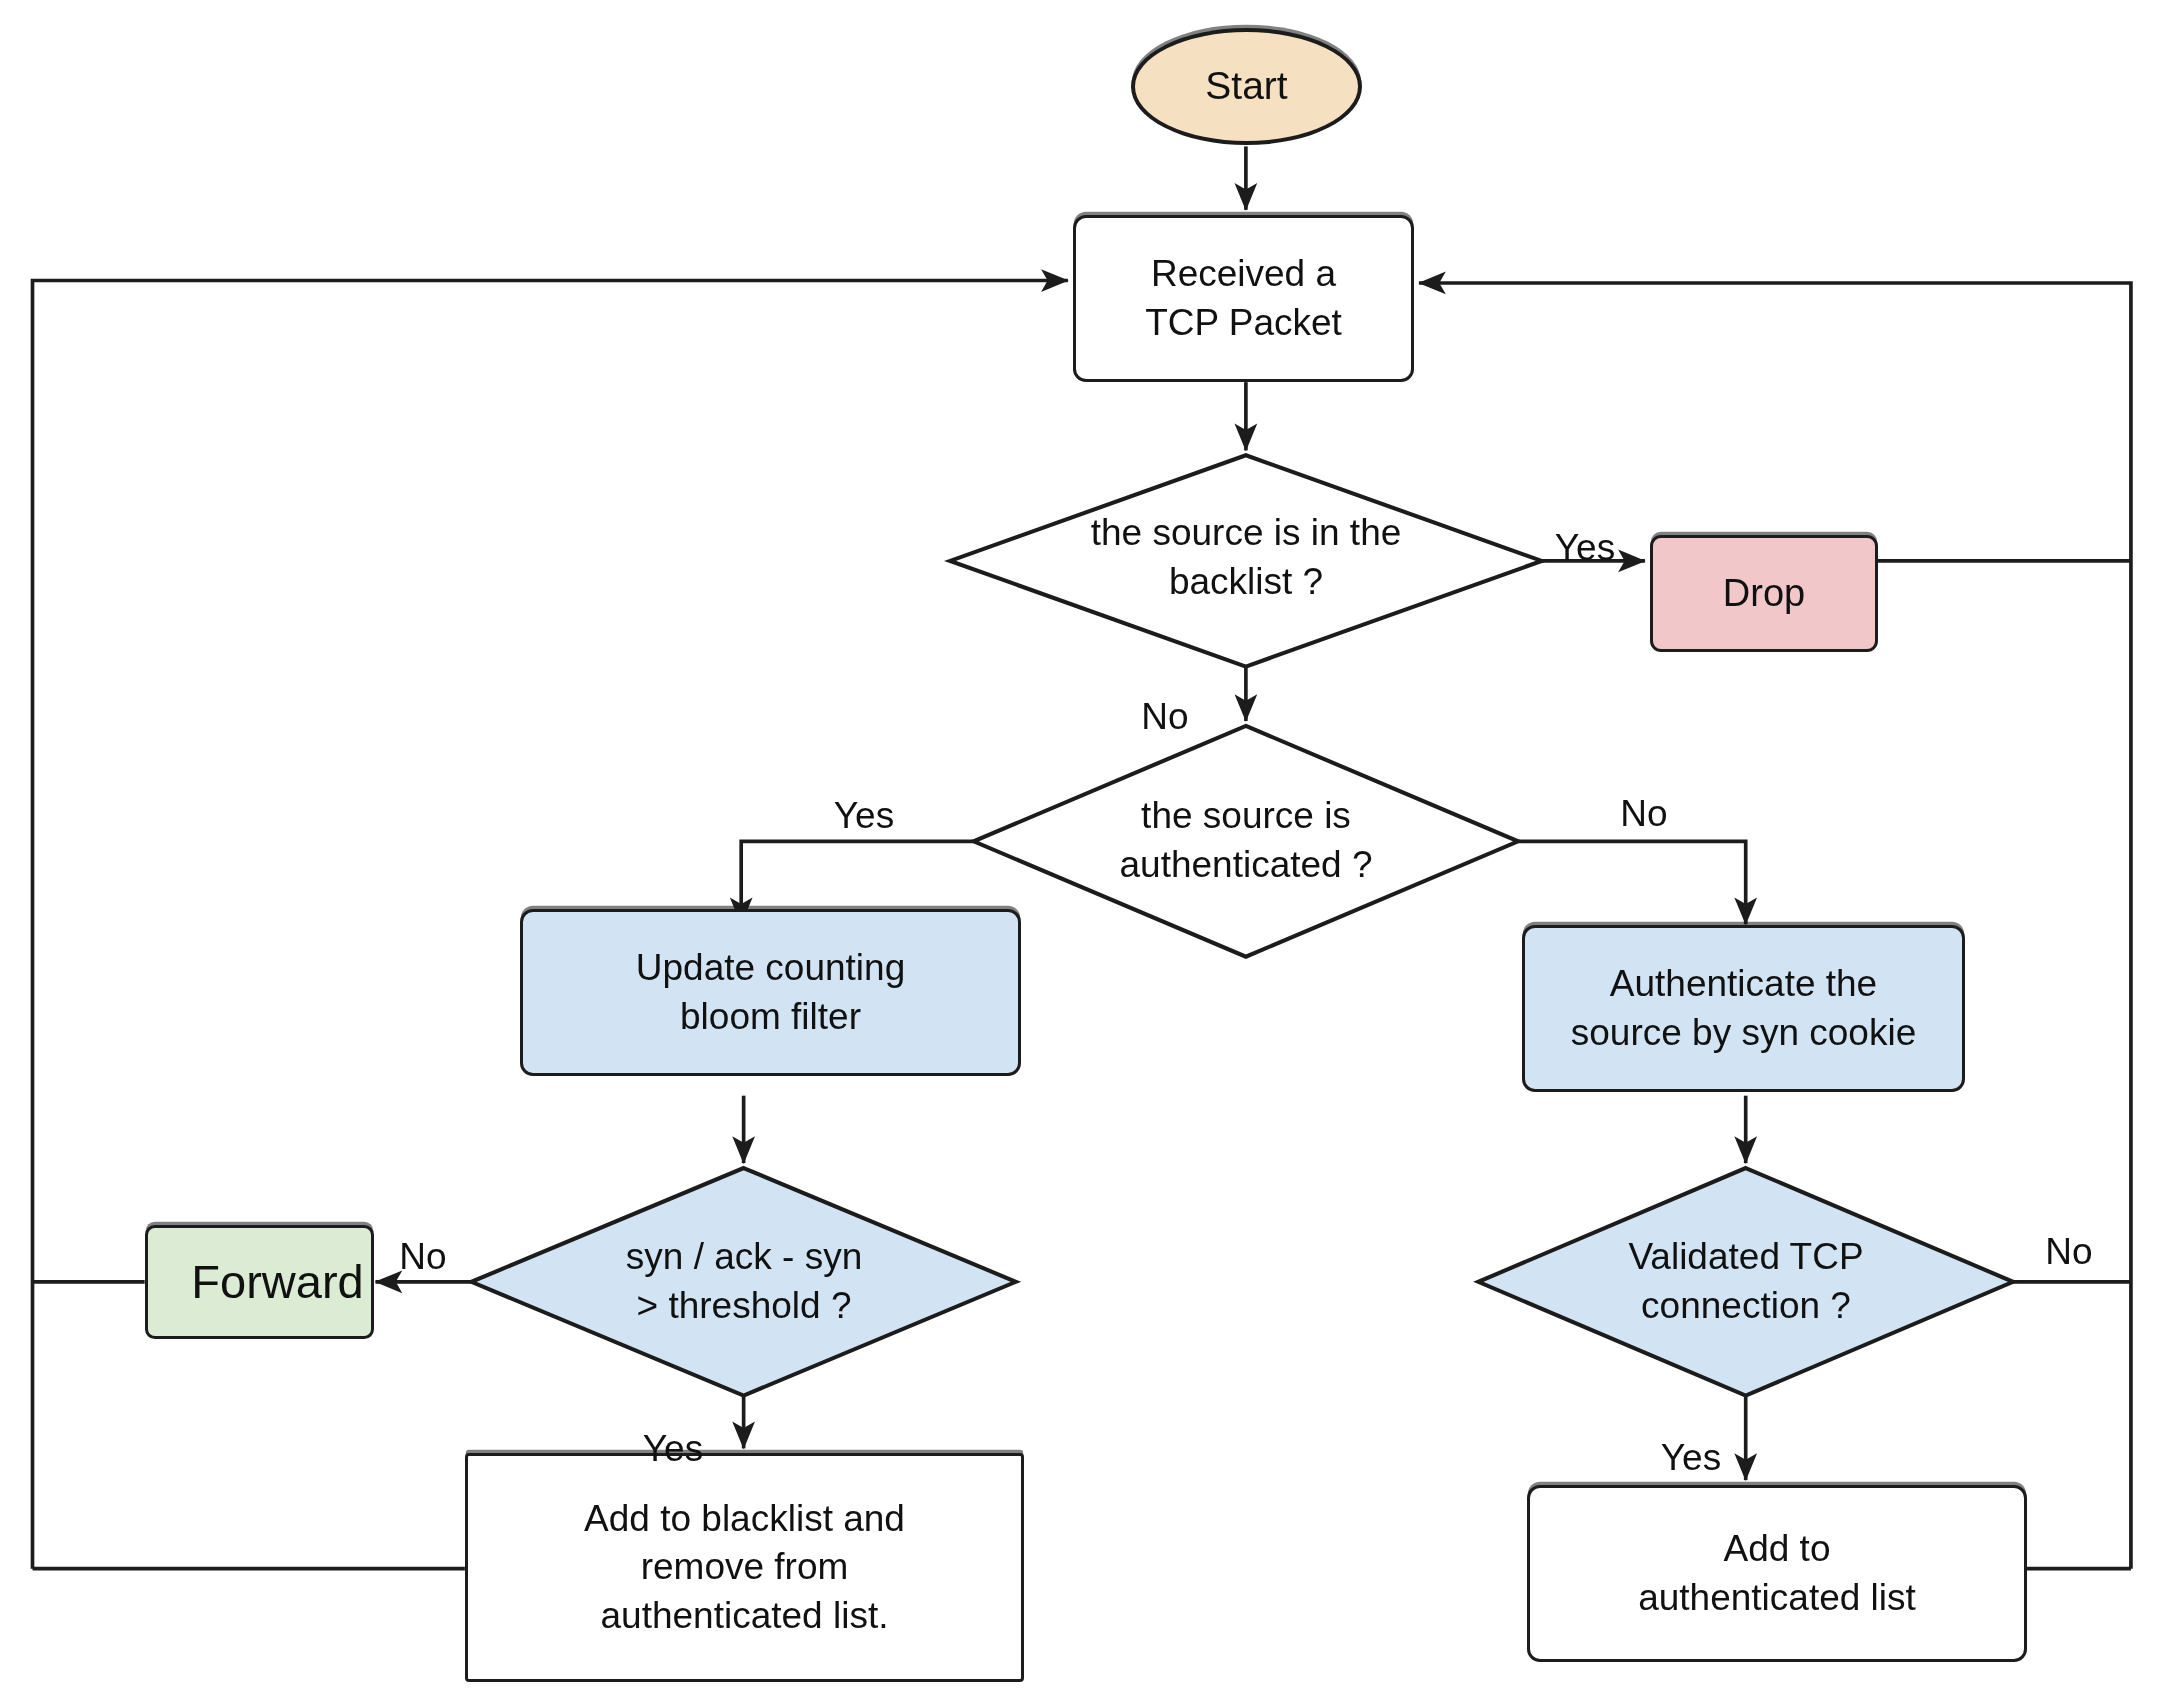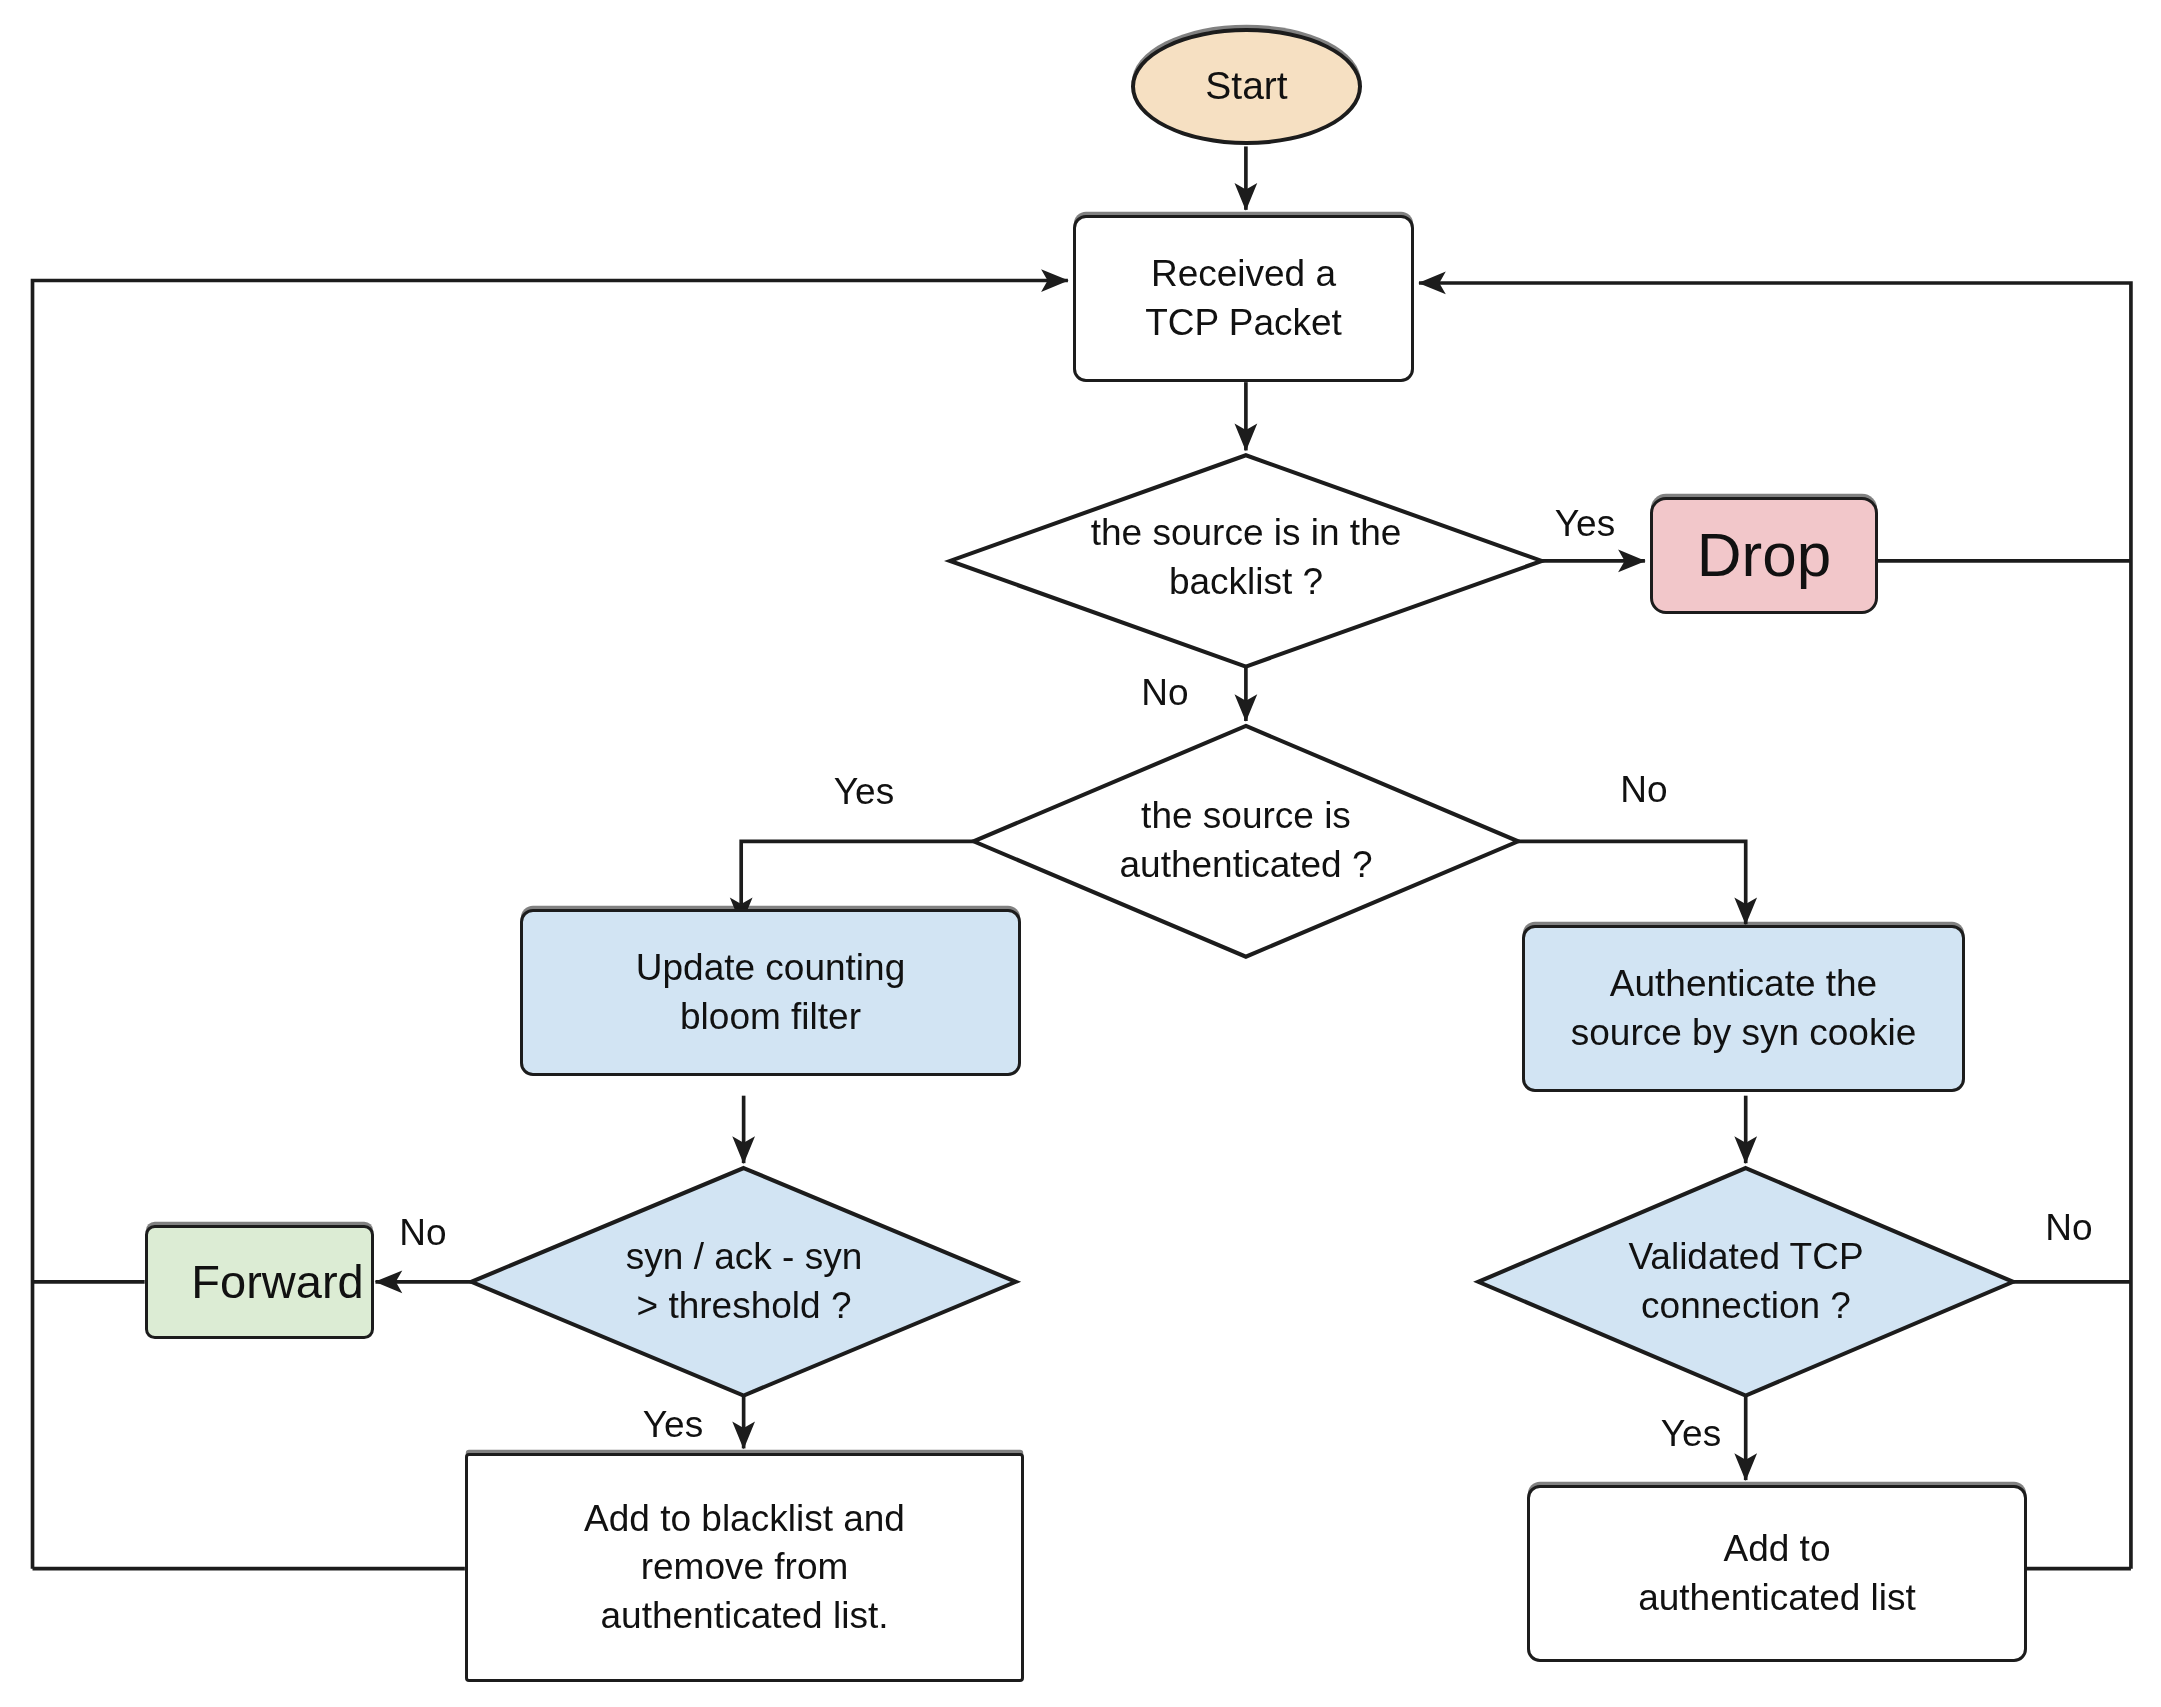--- a/index.html
+++ b/index.html
@@ -17,29 +17,29 @@
   .diamond.white { fill: var(--node-white); }
   .diamond.blue  { fill: var(--node-blue); }
   .node {
     position: absolute; display: flex; align-items: center; justify-content: center;
     border: 3.3px solid var(--line); background: var(--node-white);
     font-size: 37px; line-height: 1.3; text-align: center; white-space: pre-line;
     box-shadow: 0 -4.1px 0 -0.8px rgba(25,25,25,0.55);
   }
   .node.terminator { border-radius: 50%; background: var(--node-wheat); border-width: 4.1px; font-size: 39px; }
   .node.process { border-radius: 13px; text-align: center; }
-  .node.pink  { background: var(--node-pink);  border-radius: 16px; font-size: 62px; }
+  .node.pink  { background: var(--node-pink);  border-radius: 11px; font-size: 38px; margin-top: 38px; }
   .node.green { background: var(--node-green); border-radius: 9.8px; font-size: 47px; padding-left: 36px; }
   .dtext {
     position: absolute; transform: translate(-50%, -50%);
     font-size: 37px; line-height: 1.32; text-align: center; white-space: pre-line;
   }
   .elabel {
     position: absolute; transform: translate(-50%, -50%);
-    font-size: 37px; line-height: 1; white-space: nowrap;
+    font-size: 37px; line-height: 1; white-space: nowrap; margin-top: 24px;
   }
 </style>
 </head>
 <body>
 
 <div class="canvas">
 
   <svg class="layer" viewBox="0 0 2659 2100">
     <defs>
       <marker id="arrow" markerUnits="userSpaceOnUse" markerWidth="36" markerHeight="30" refX="34" refY="15" orient="auto">

